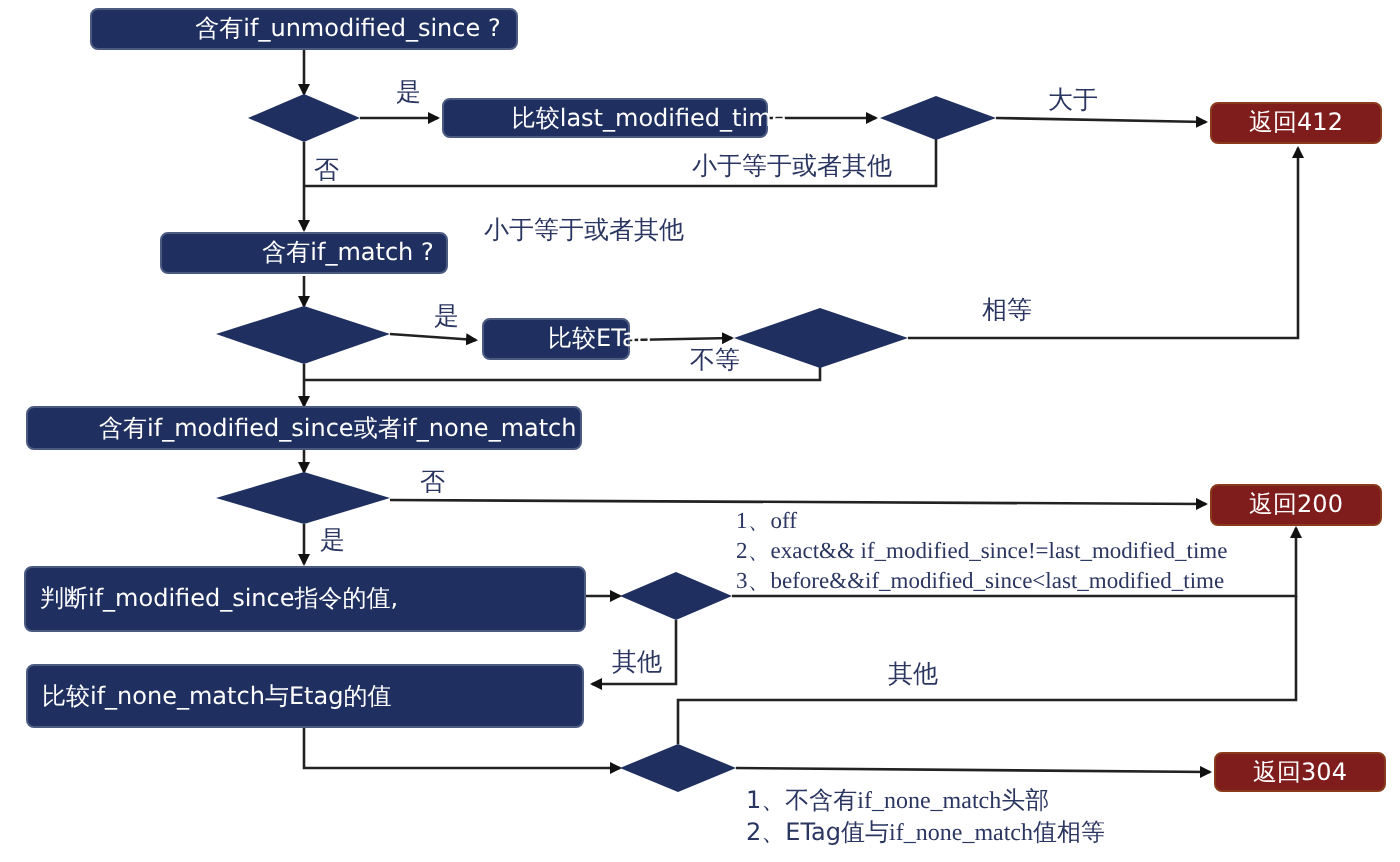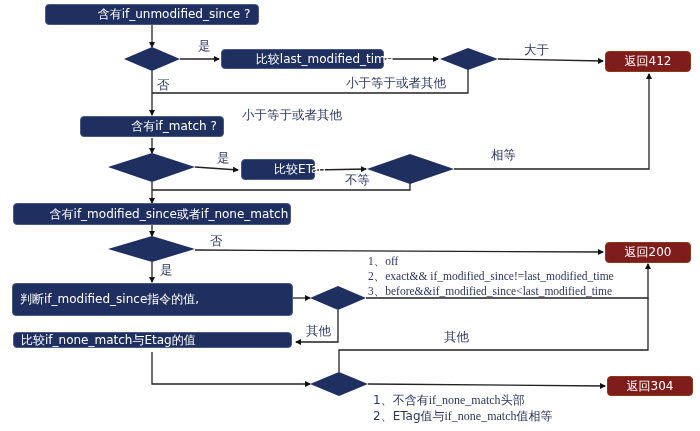--- a/index.html
+++ b/index.html
@@ -85,21 +85,21 @@
 </svg>
 
 <div class="box center" style="left:45px;top:4px;width:214px;height:21px;">含有if_unmodified_since ?</div>
 <div class="box center" style="left:221px;top:49px;width:163px;height:20px;">比较last_modified_time</div>
 <div class="box center" style="left:80px;top:116px;width:144px;height:21px;">含有if_match ?</div>
 <div class="box center" style="left:241px;top:159px;width:74px;height:21px;">比较ETag</div>
 <div class="box center" style="left:13px;top:203px;width:278px;height:22px;">含有if_modified_since或者if_none_match ?</div>
 <div class="box left" style="left:12px;top:283px;width:281px;height:33px;flex-direction:column;align-items:flex-start;justify-content:center;">
   <span>判断if_modified_since指令的值,</span>
 </div>
-<div class="box left" style="left:13px;top:332px;width:279px;height:16px;">比较if_none_match与Etag的值</div>
+<div class="box left" style="left:13px;top:332px;width:279px;height:32px;">比较if_none_match与Etag的值</div>
 
 <div class="ret" style="left:605px;top:51px;width:86px;height:21px;">返回412</div>
 <div class="ret" style="left:605px;top:242px;width:86px;height:21px;">返回200</div>
 <div class="ret" style="left:607px;top:376px;width:86px;height:20px;">返回304</div>
 
 <div class="lbl" style="left:198px;top:38px;">是</div>
 <div class="lbl" style="left:157px;top:77px;">否</div>
 <div class="lbl" style="left:524px;top:42px;">大于</div>
 <div class="lbl" style="left:346px;top:75px;">小于等于或者其他</div>
 <div class="lbl" style="left:242px;top:107px;">小于等于或者其他</div>

